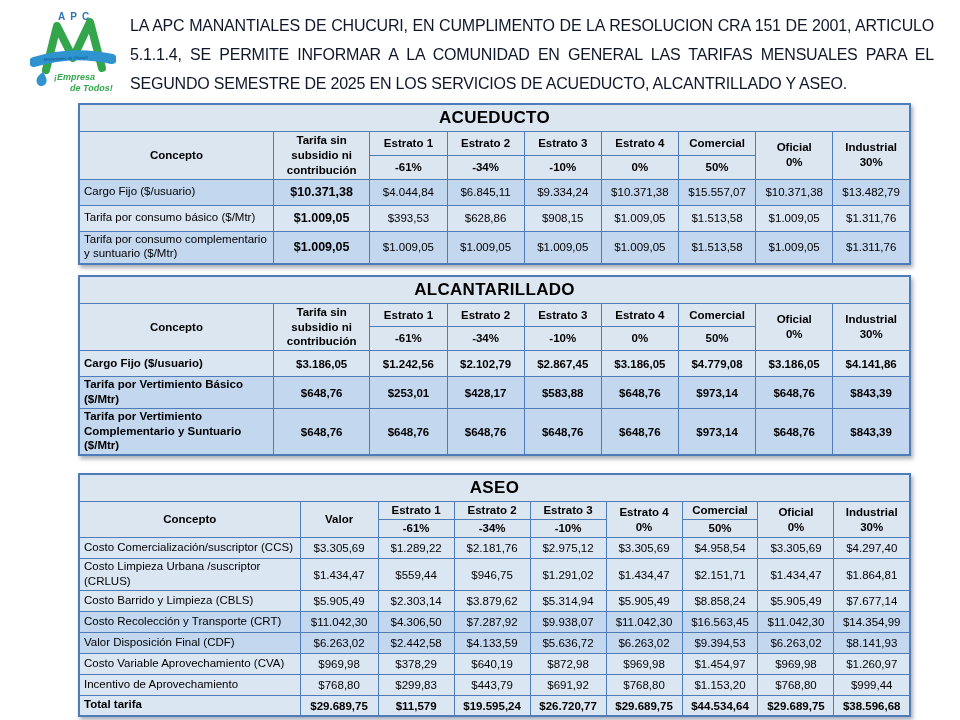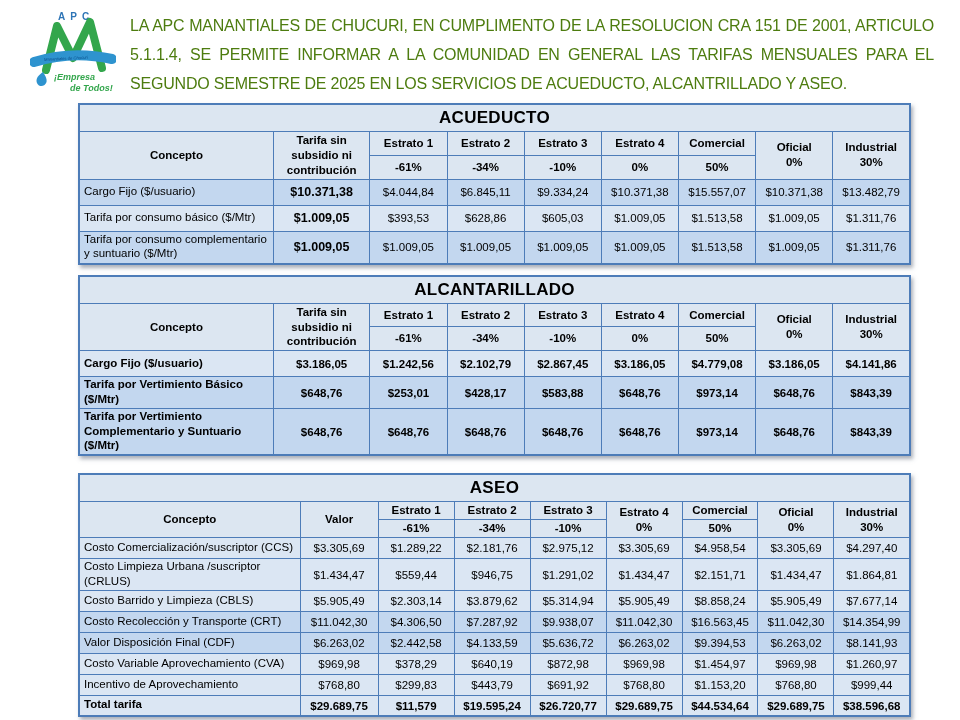--- a/index.html
+++ b/index.html
@@ -11,21 +11,21 @@
   *{box-sizing:border-box;}
   html,body{margin:0;padding:0;}
   body{
     width:960px;height:720px;background:#ffffff;overflow:hidden;
     font-family:"Liberation Sans",sans-serif;color:#000;
   }
   .header{display:flex;align-items:flex-start;padding:8px 26px 0 30px;}
   .logo{width:86px;height:88px;flex:none;}
   .headline{
     flex:1;margin-left:14px;font-size:16px;line-height:29px;
-    text-align:justify;letter-spacing:-0.2px;padding-top:3px;color:#4d7c0f;
+    text-align:justify;letter-spacing:-0.2px;padding-top:3px;color:#0f172a;
   }
   .tablewrap{width:833px;margin:0 0 0 78px;}
   .tw1{margin-top:5px;}
   .tw2{margin-top:10px;}
   .tw3{margin-top:17px;}
   table.grid{
     border-collapse:collapse;width:100%;table-layout:fixed;background:#fff;
     border:2px solid var(--border);
     box-shadow:2px 3px 4px rgba(100,110,125,0.55);
   }
@@ -135,21 +135,21 @@
             <td class="num">$10.371,38</td>
             <td class="num">$15.557,07</td>
             <td class="num">$10.371,38</td>
             <td class="num">$13.482,79</td>
           </tr>
           <tr>
             <td class="concept">Tarifa por  consumo básico ($/Mtr)</td>
             <td class="value">$1.009,05</td>
             <td class="num">$393,53</td>
             <td class="num">$628,86</td>
-            <td class="num">$605,03</td>
+            <td class="num">$908,15</td>
             <td class="num">$1.009,05</td>
             <td class="num">$1.513,58</td>
             <td class="num">$1.009,05</td>
             <td class="num">$1.311,76</td>
           </tr>
           <tr>
             <td class="concept">Tarifa por  consumo complementario y suntuario ($/Mtr)</td>
             <td class="value">$1.009,05</td>
             <td class="num">$1.009,05</td>
             <td class="num">$1.009,05</td>

